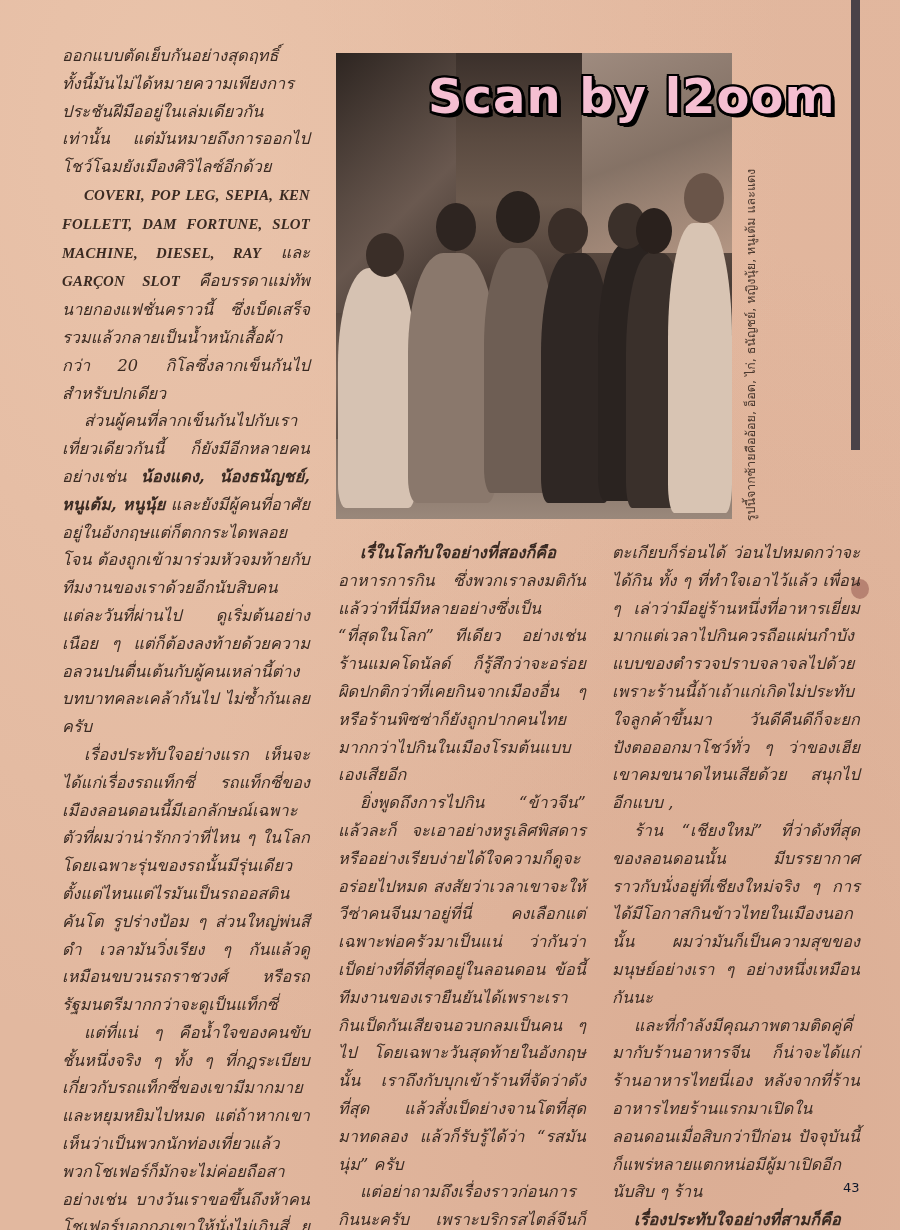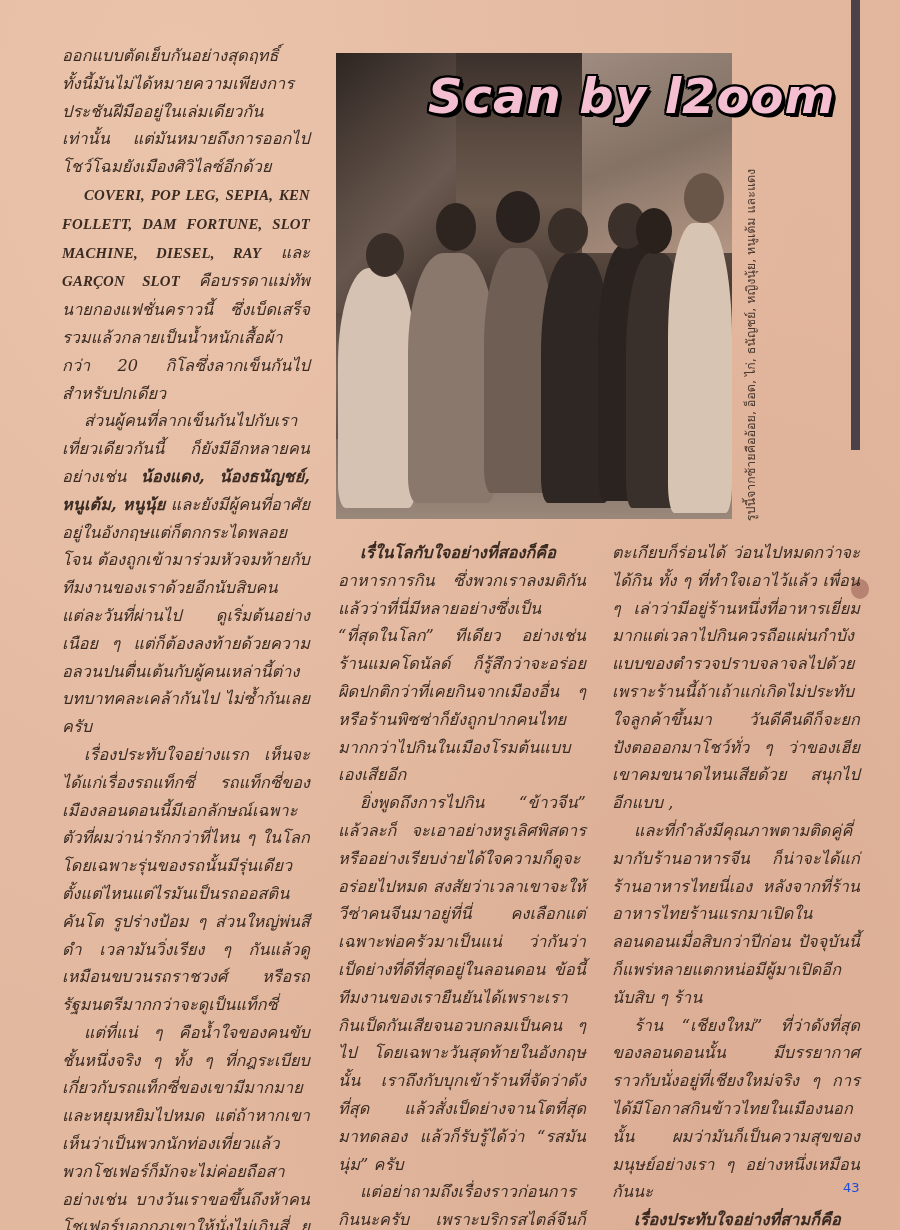--- a/index.html
+++ b/index.html
@@ -58,31 +58,30 @@
   }
 
   #watermark {
     position: absolute; left: 428px; top: 68px;
     font-family: "DejaVu Sans", "Liberation Sans", sans-serif;
     font-size: 48px; font-weight: bold; color: #f5bfd2;
     letter-spacing: 1px;
     text-shadow:
       3px 3px 0 #000, -2px -2px 0 #000, 2px -2px 0 #000, -2px 2px 0 #000,
       0 3px 0 #000, 3px 0 0 #000, 0 -2px 0 #000, -2px 0 0 #000, 4px 4px 0 #000;
-    font-style: italic;
   }
 
   #side-bar {
     position: absolute; left: 851px; top: 0; width: 9px; height: 450px;
     background: #4a4248;
   }
   #page-number {
     position: absolute; left: 843px; top: 1180px;
     font-family: "DejaVu Sans", "Liberation Sans", sans-serif;
-    font-size: 13px; color: #1d4ed8;
+    font-size: 13px; color: #0f172a;
   }
   #stain {
     position: absolute; left: 851px; top: 579px; width: 18px; height: 20px;
     border-radius: 50%; background: rgba(150,90,80,0.55);
   }
 </style>
 </head>
 <body>
 
 <div id="side-bar"></div>
@@ -130,20 +129,20 @@
 <div id="col-mid" class="col">
   <p class="indent">
     <span class="b">เรื่ในโลกับใจอย่างที่สองก็คือ</span><span> อาหารการกิน ซึ่งพวกเราลงมติกันแล้วว่าที่นี่มีหลายอย่างซึ่งเป็น “ที่สุดในโลก” ทีเดียว อย่างเช่น ร้านแมคโดนัลด์ ก็รู้สึกว่าจะอร่อยผิดปกติกว่าที่เคยกินจากเมืองอื่น ๆ หรือร้านพิซซ่าก็ยังถูกปากคนไทยมากกว่าไปกินในเมืองโรมต้นแบบเองเสียอีก</span>
   </p>
   <p class="indent">ยิ่งพูดถึงการไปกิน “ข้าวจีน” แล้วละก็ จะเอาอย่างหรูเลิศพิสดาร หรืออย่างเรียบง่ายได้ใจความก็ดูจะอร่อยไปหมด สงสัยว่าเวลาเขาจะให้วีซ่าคนจีนมาอยู่ที่นี่ คงเลือกแต่เฉพาะพ่อครัวมาเป็นแน่ ว่ากันว่าเป็ดย่างที่ดีที่สุดอยู่ในลอนดอน ข้อนี้ทีมงานของเรายืนยันได้เพราะเรากินเป็ดกันเสียจนอวบกลมเป็นคน ๆ ไป โดยเฉพาะวันสุดท้ายในอังกฤษนั้น เราถึงกับบุกเข้าร้านที่จัดว่าดังที่สุด แล้วสั่งเป็ดย่างจานโตที่สุดมาทดลอง แล้วก็รับรู้ได้ว่า “รสมันนุ่ม” ครับ</p>
   <p class="indent">แต่อย่าถามถึงเรื่องราวก่อนการกินนะครับ เพราะบริกรสไตล์จีนก็อย่างที่รู้ ๆ กันอยู่ทั่วโลก เป็ดยังร่อนได้ จานชามก็ร่อนได้ ถ้วยชาก็ร่อนได้ ช้อน</p>
 </div>
 
 <div id="col-right" class="col">
   <p>ตะเกียบก็ร่อนได้ ว่อนไปหมดกว่าจะได้กิน ทั้ง ๆ ที่ทำใจเอาไว้แล้ว เพื่อน ๆ เล่าว่ามีอยู่ร้านหนึ่งที่อาหารเยี่ยมมากแต่เวลาไปกินควรถือแผ่นกำบังแบบของตำรวจปราบจลาจลไปด้วย เพราะร้านนี้ถ้าเถ้าแก่เกิดไม่ประทับใจลูกค้าขึ้นมา วันดีคืนดีก็จะยกปังตอออกมาโชว์ทั่ว ๆ ว่าของเฮียเขาคมขนาดไหนเสียด้วย สนุกไปอีกแบบ ,</p>
+  <p class="indent">ร้าน “เชียงใหม่” ที่ว่าดังที่สุดของลอนดอนนั้น มีบรรยากาศราวกับนั่งอยู่ที่เชียงใหม่จริง ๆ การได้มีโอกาสกินข้าวไทยในเมืองนอกนั้น ผมว่ามันก็เป็นความสุขของมนุษย์อย่างเรา ๆ อย่างหนึ่งเหมือนกันนะ</p>
   <p class="indent">และที่กำลังมีคุณภาพตามติดคู่คี่มากับร้านอาหารจีน ก็น่าจะได้แก่ร้านอาหารไทยนี่เอง หลังจากที่ร้านอาหารไทยร้านแรกมาเปิดในลอนดอนเมื่อสิบกว่าปีก่อน ปัจจุบันนี้ก็แพร่หลายแตกหน่อมีผู้มาเปิดอีกนับสิบ ๆ ร้าน</p>
-  <p class="indent">ร้าน “เชียงใหม่” ที่ว่าดังที่สุดของลอนดอนนั้น มีบรรยากาศราวกับนั่งอยู่ที่เชียงใหม่จริง ๆ การได้มีโอกาสกินข้าวไทยในเมืองนอกนั้น ผมว่ามันก็เป็นความสุขของมนุษย์อย่างเรา ๆ อย่างหนึ่งเหมือนกันนะ</p>
   <p class="indent">
     <span class="b">เรื่องประทับใจอย่างที่สามก็คือ</span>
   </p>
 </div>
 
 <div id="page-number">43</div>
 
 </body></html>

